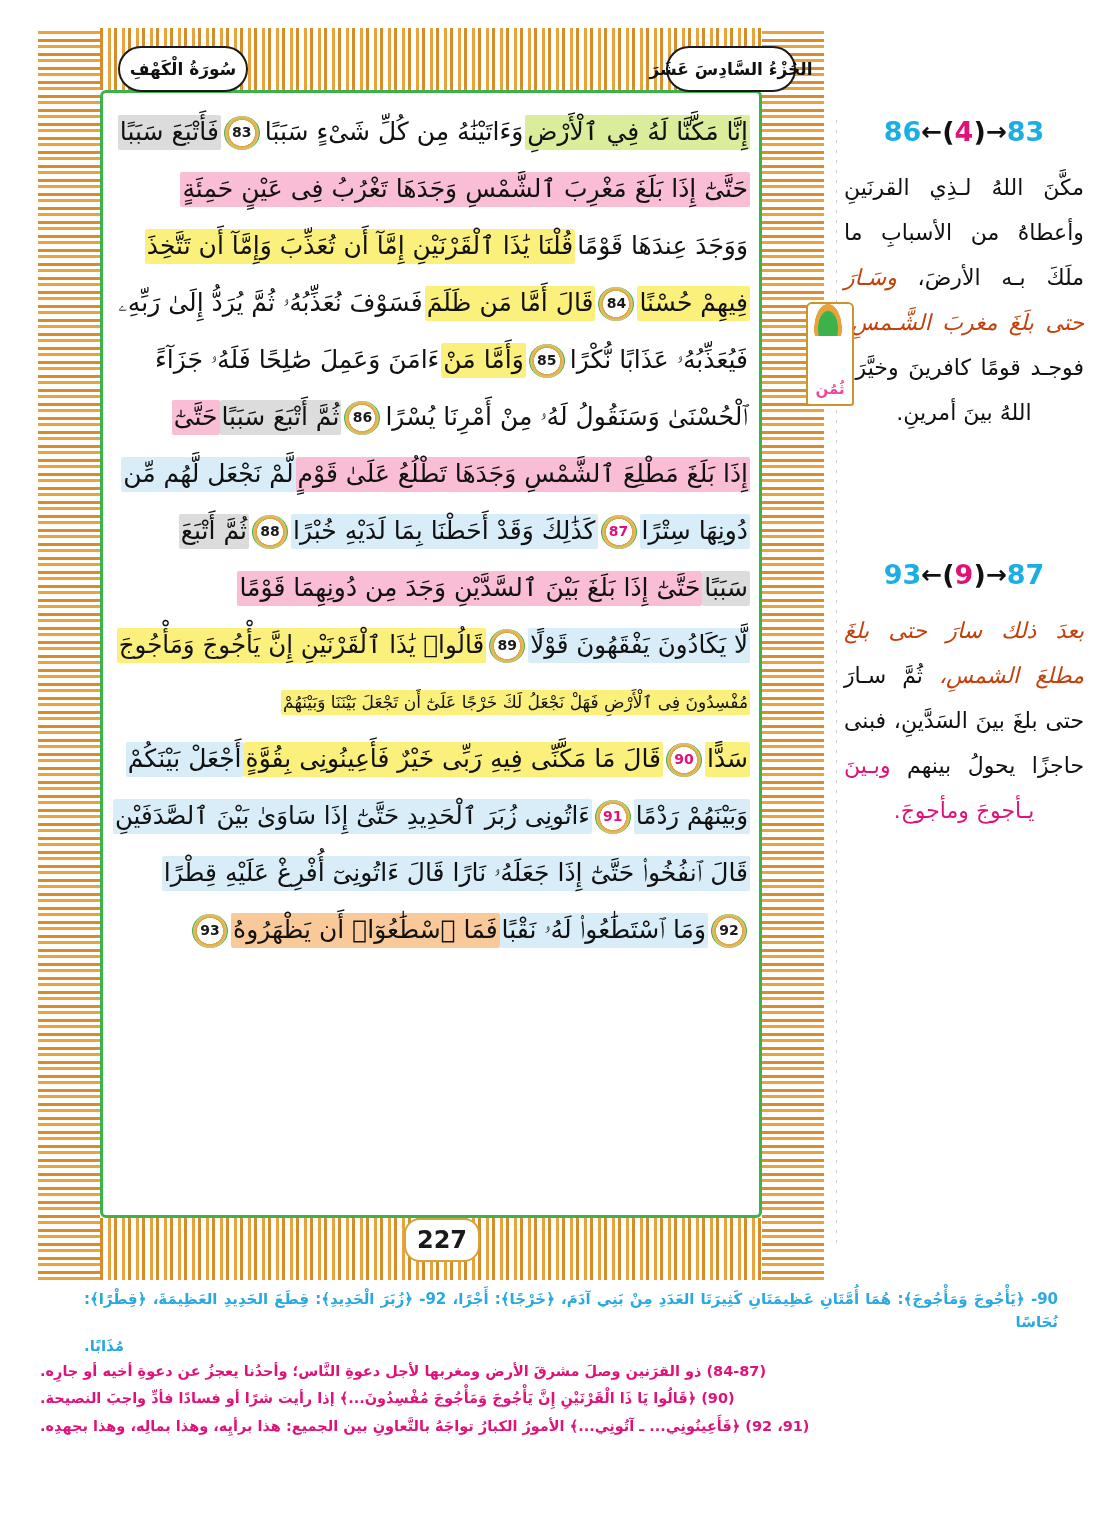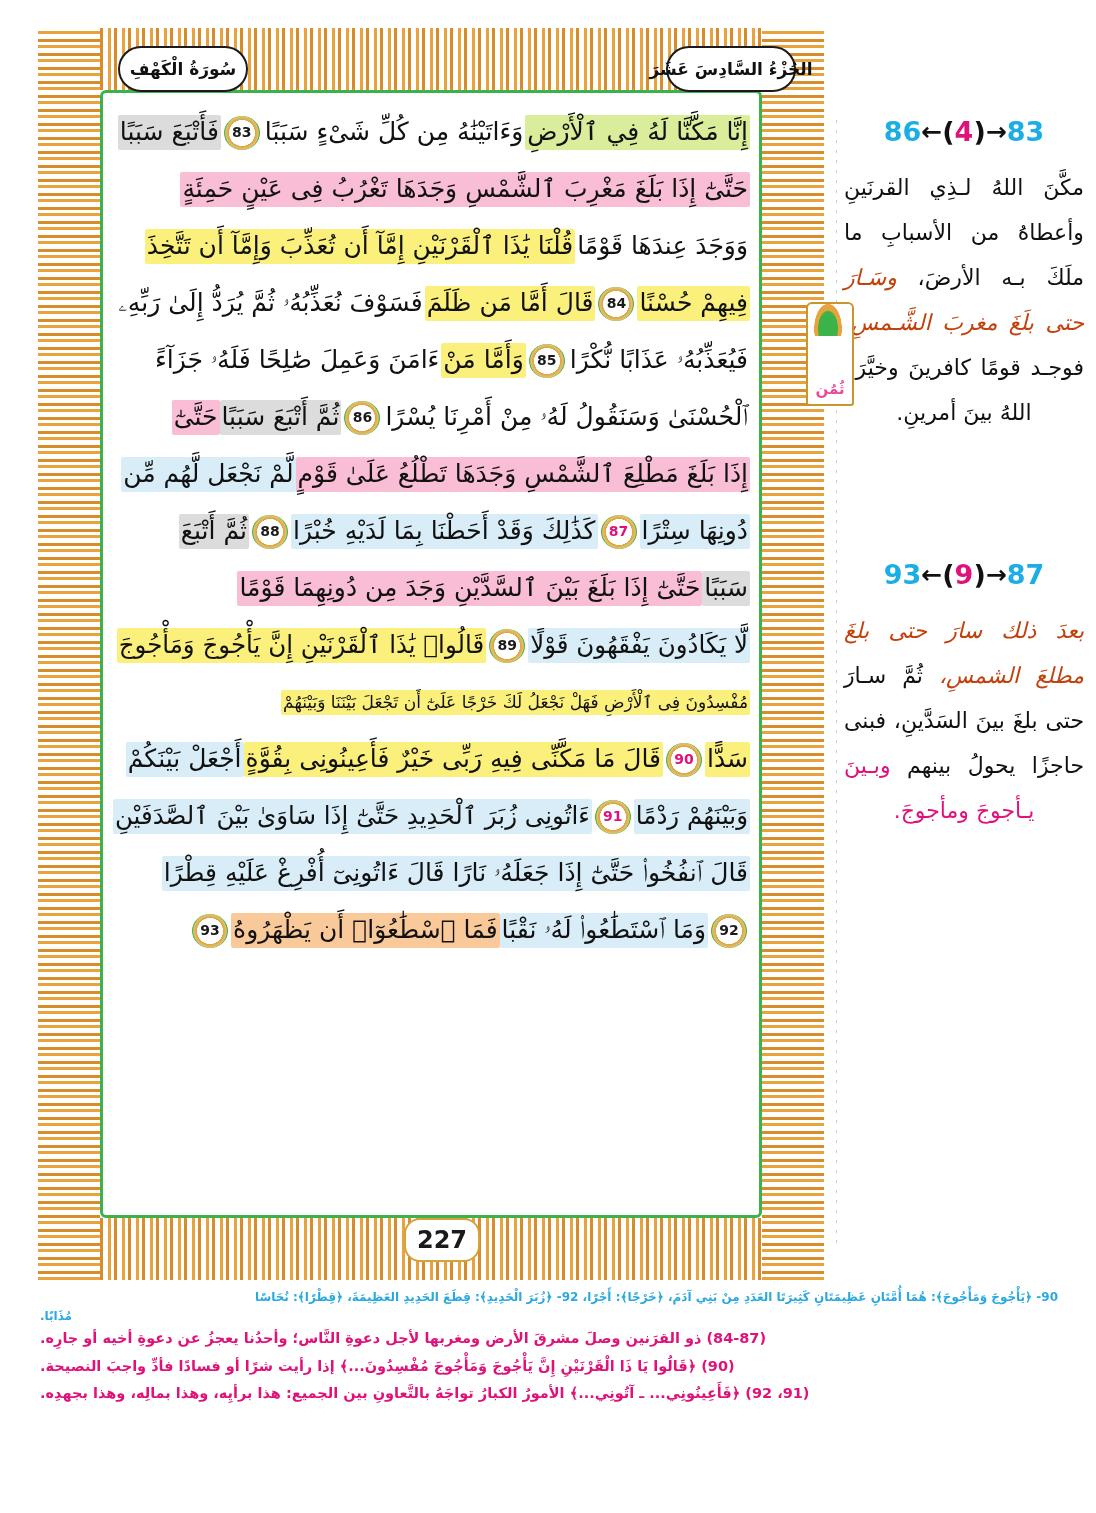--- a/index.html
+++ b/index.html
@@ -225,25 +225,26 @@
   
   #footnotes{
     position:absolute;
     left:40px;top:1288px;
     width:1018px;
     direction:rtl;
     text-align:right;
   }
   .fn-vocab{
     color:#2aa8e0;
-    font-size:12px;
+    font-size:15px;
     font-weight:bold;
     line-height:1.55;
     text-align:justify;
     direction:rtl;
+    margin-left:44px;
   }
   .fn-vocab .tail{display:block;text-align:left;}
   .fn-lesson{
     color:#e0127a;
     font-size:14.5px;
     font-weight:bold;
     line-height:1.9;
     text-align:left;
     direction:rtl;
   }

